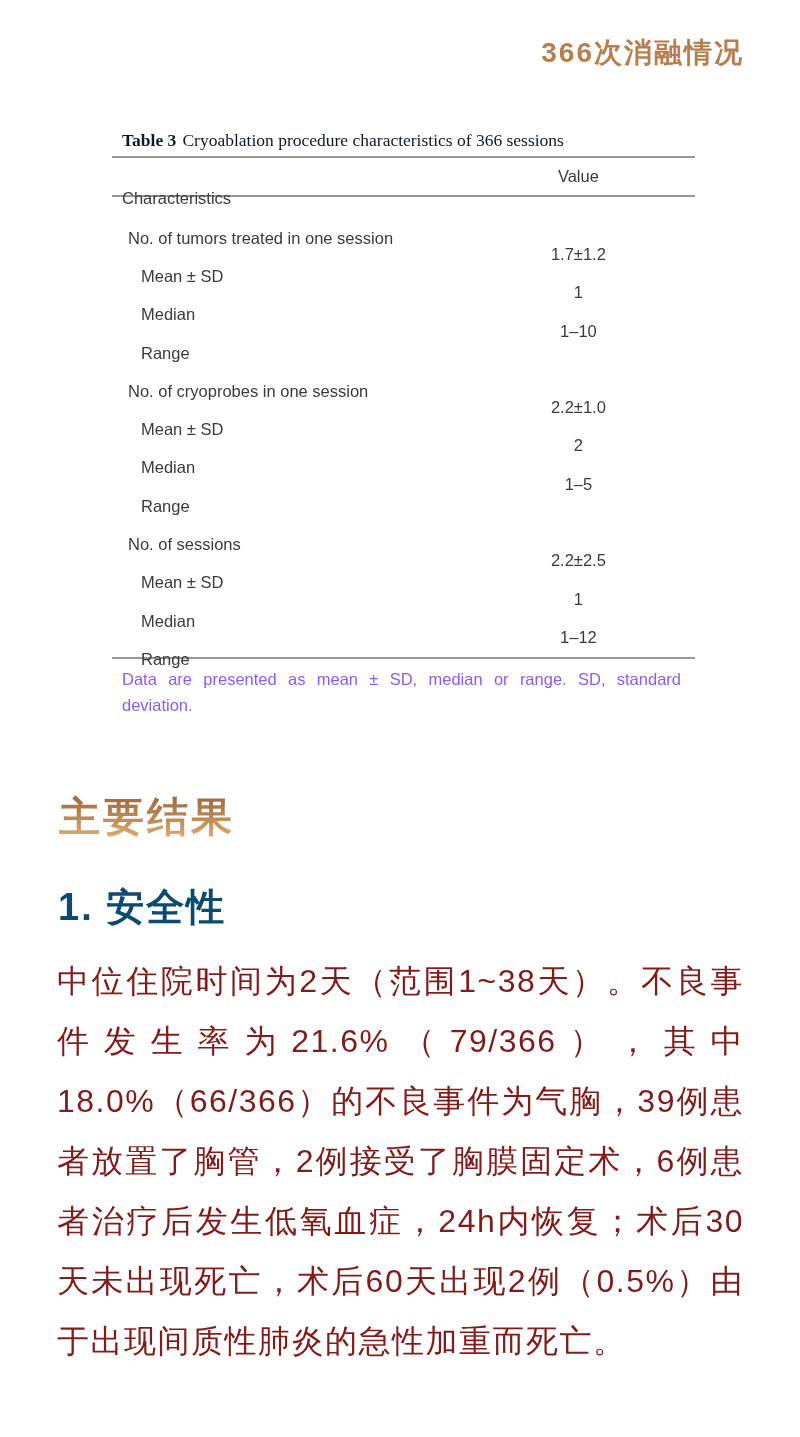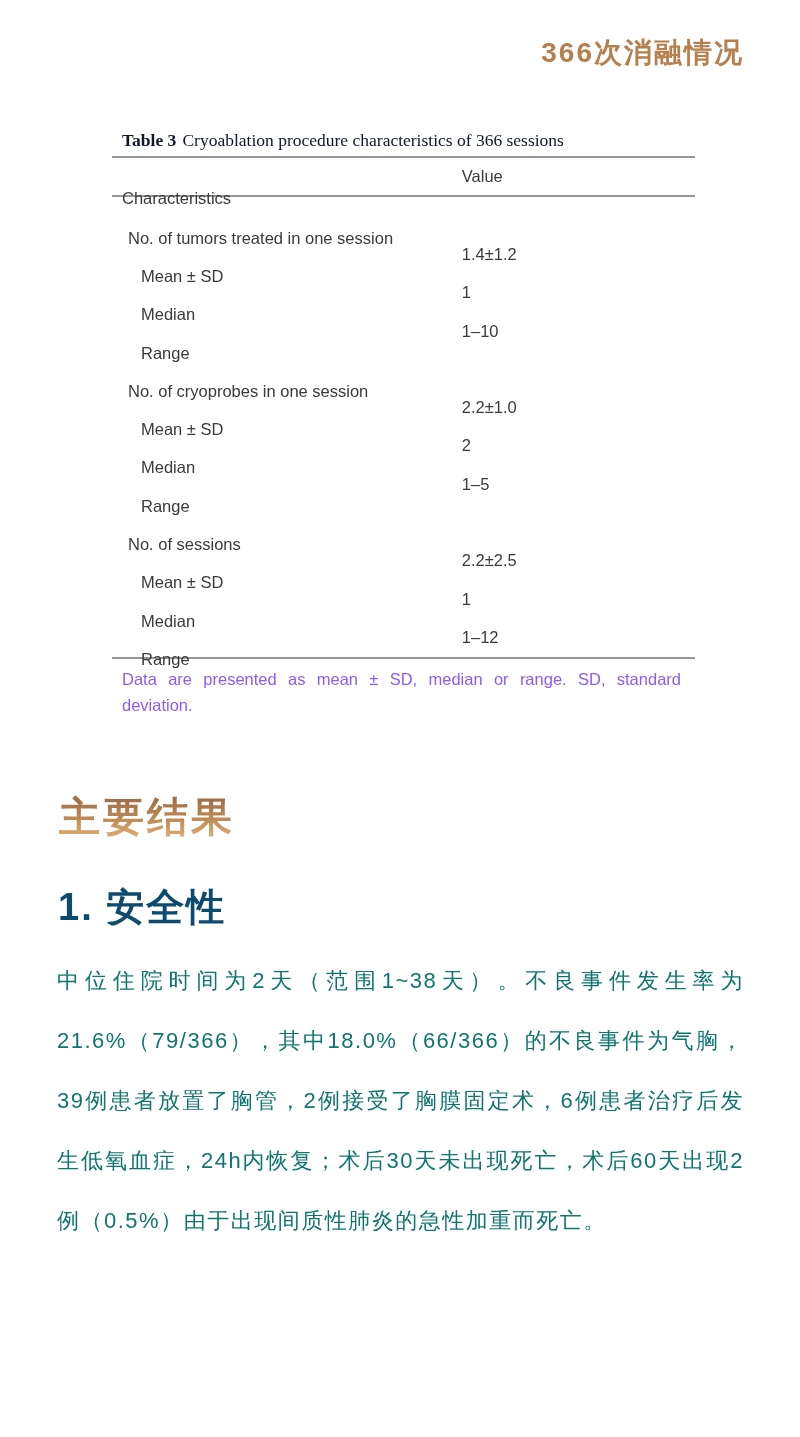--- a/index.html
+++ b/index.html
@@ -36,21 +36,21 @@
     border-bottom: 2px solid #979797;
     color: #0f172a;
   }
   .cap-label { font-weight: bold; margin-right: 0.35em; }
   .trow {
     display: flex;
     align-items: center;
     font-size: 16.5px;
   }
   .trow .c1 { flex: 1 1 auto; padding-left: 16px; margin-top: 44px; }
-  .trow .c2 { width: 40%; text-align: left; }
+  .trow .c2 { width: 40%; text-align: center; }
   .thead-row {
     height: 39px;
     border-bottom: 2px solid #979797;
   }
   .thead-row .c1 { padding-left: 10px; }
   .body-row { height: 38.3px; }
   .body-row.sub .c1 { padding-left: 29px; }
   .tbody { border-bottom: 2px solid #979797; }
   .table-footnote {
     font-size: 16.5px;
@@ -83,24 +83,24 @@
     font-size: 38px;
     font-weight: bold;
     letter-spacing: 2px;
     line-height: 32px;
     color: #0c4a6e;
   }
 
   
   .body-par {
     margin-top: 28px;
-    font-size: 22px;
+    font-size: 32px;
     line-height: 60px;
     letter-spacing: 1.5px;
-    color: #0f766e;
+    color: #7f1d1d;
     text-align: justify;
     text-justify: inter-character;
   }
 </style>
 </head>
 <body>
 
 <div>
 
   <h1 class="page-title">366次消融情况</h1>
@@ -115,21 +115,21 @@
       <span class="c2">Value</span>
     </div>
 
     <div class="tbody">
       <div class="trow body-row group">
         <span class="c1">No. of tumors treated in one session</span>
         <span class="c2"></span>
       </div>
       <div class="trow body-row sub">
         <span class="c1">Mean ± SD</span>
-        <span class="c2">1.4±1.2</span>
+        <span class="c2">1.7±1.2</span>
       </div>
       <div class="trow body-row sub">
         <span class="c1">Median</span>
         <span class="c2">1</span>
       </div>
       <div class="trow body-row sub">
         <span class="c1">Range</span>
         <span class="c2">1–10</span>
       </div>
 

